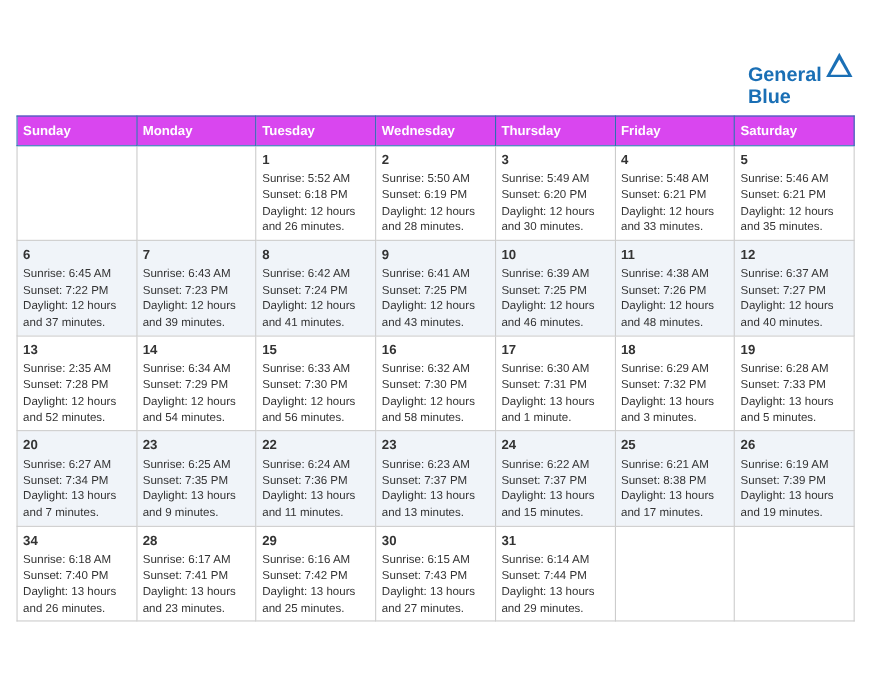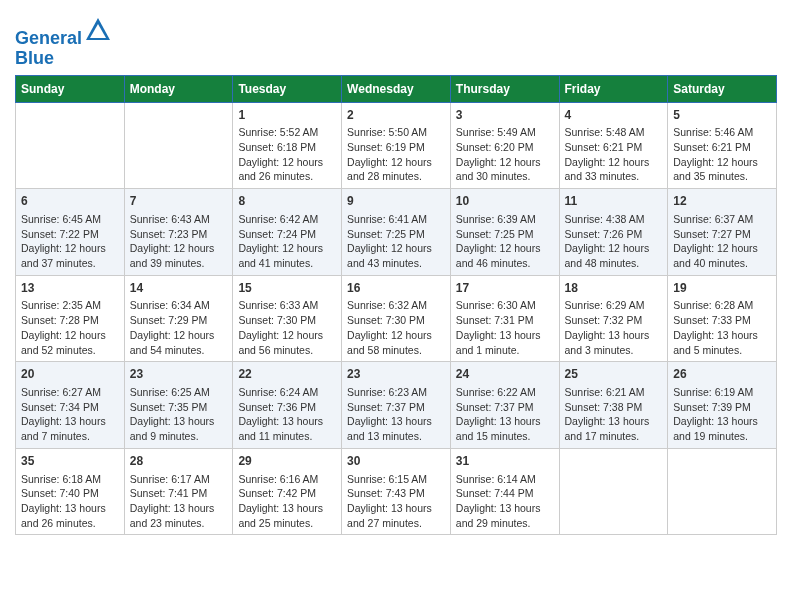--- a/index.html
+++ b/index.html
@@ -6,22 +6,23 @@
     body {
       font-family: Arial, sans-serif;
       background: #fff;
       width: 792px;
       min-height: 612px;
       padding: 10px 15px;
     }
     .header {
       display: flex;
       align-items: flex-start;
-      justify-content: flex-start;
+      justify-content: flex-end;
       margin-bottom: 6px;
+      margin-top: 30px;
     }
     .logo {
       display: flex;
       align-items: center;
       margin-top: 6px;
     }
     .logo-text {
       font-size: 18px;
       font-weight: bold;
       color: #333;
@@ -46,21 +47,21 @@
     .location {
       font-size: 15px;
       color: #555;
     }
     table {
       width: 100%;
       border-collapse: collapse;
       font-size: 11px;
     }
     thead th {
-      background-color: #15803d;
+      background-color: #d946ef;
       color: #fff;
       text-align: left;
       padding: 6px 5px;
       font-size: 12px;
       font-weight: bold;
       border: 1px solid #2e6db4;
     }
     tbody td {
       border: 1px solid #ccc;
       padding: 4px 5px;
@@ -142,25 +143,25 @@
         <td><span class="day-num">17</span><span>Sunrise: 6:30 AM</span><br><span>Sunset: 7:31 PM</span><br><span>Daylight: 13 hours</span><br><span>and 1 minute.</span></td>
         <td><span class="day-num">18</span><span>Sunrise: 6:29 AM</span><br><span>Sunset: 7:32 PM</span><br><span>Daylight: 13 hours</span><br><span>and 3 minutes.</span></td>
         <td><span class="day-num">19</span><span>Sunrise: 6:28 AM</span><br><span>Sunset: 7:33 PM</span><br><span>Daylight: 13 hours</span><br><span>and 5 minutes.</span></td>
       </tr>
       <tr>
         <td><span class="day-num">20</span><span>Sunrise: 6:27 AM</span><br><span>Sunset: 7:34 PM</span><br><span>Daylight: 13 hours</span><br><span>and 7 minutes.</span></td>
         <td><span class="day-num">23</span><span>Sunrise: 6:25 AM</span><br><span>Sunset: 7:35 PM</span><br><span>Daylight: 13 hours</span><br><span>and 9 minutes.</span></td>
         <td><span class="day-num">22</span><span>Sunrise: 6:24 AM</span><br><span>Sunset: 7:36 PM</span><br><span>Daylight: 13 hours</span><br><span>and 11 minutes.</span></td>
         <td><span class="day-num">23</span><span>Sunrise: 6:23 AM</span><br><span>Sunset: 7:37 PM</span><br><span>Daylight: 13 hours</span><br><span>and 13 minutes.</span></td>
         <td><span class="day-num">24</span><span>Sunrise: 6:22 AM</span><br><span>Sunset: 7:37 PM</span><br><span>Daylight: 13 hours</span><br><span>and 15 minutes.</span></td>
-        <td><span class="day-num">25</span><span>Sunrise: 6:21 AM</span><br><span>Sunset: 7:38 PM</span><br><span>Daylight: 13 hours</span><br><span>and 17 minutes.</span></td>
+        <td><span class="day-num">25</span><span>Sunrise: 6:21 AM</span><br><span>Sunset: 8:38 PM</span><br><span>Daylight: 13 hours</span><br><span>and 17 minutes.</span></td>
         <td><span class="day-num">26</span><span>Sunrise: 6:19 AM</span><br><span>Sunset: 7:39 PM</span><br><span>Daylight: 13 hours</span><br><span>and 19 minutes.</span></td>
       </tr>
       <tr>
-        <td><span class="day-num">35</span><span>Sunrise: 6:18 AM</span><br><span>Sunset: 7:40 PM</span><br><span>Daylight: 13 hours</span><br><span>and 26 minutes.</span></td>
+        <td><span class="day-num">34</span><span>Sunrise: 6:18 AM</span><br><span>Sunset: 7:40 PM</span><br><span>Daylight: 13 hours</span><br><span>and 26 minutes.</span></td>
         <td><span class="day-num">28</span><span>Sunrise: 6:17 AM</span><br><span>Sunset: 7:41 PM</span><br><span>Daylight: 13 hours</span><br><span>and 23 minutes.</span></td>
         <td><span class="day-num">29</span><span>Sunrise: 6:16 AM</span><br><span>Sunset: 7:42 PM</span><br><span>Daylight: 13 hours</span><br><span>and 25 minutes.</span></td>
         <td><span class="day-num">30</span><span>Sunrise: 6:15 AM</span><br><span>Sunset: 7:43 PM</span><br><span>Daylight: 13 hours</span><br><span>and 27 minutes.</span></td>
         <td><span class="day-num">31</span><span>Sunrise: 6:14 AM</span><br><span>Sunset: 7:44 PM</span><br><span>Daylight: 13 hours</span><br><span>and 29 minutes.</span></td>
         <td class="empty"></td>
         <td class="empty"></td>
       </tr>
     </tbody>
 </table>
 

